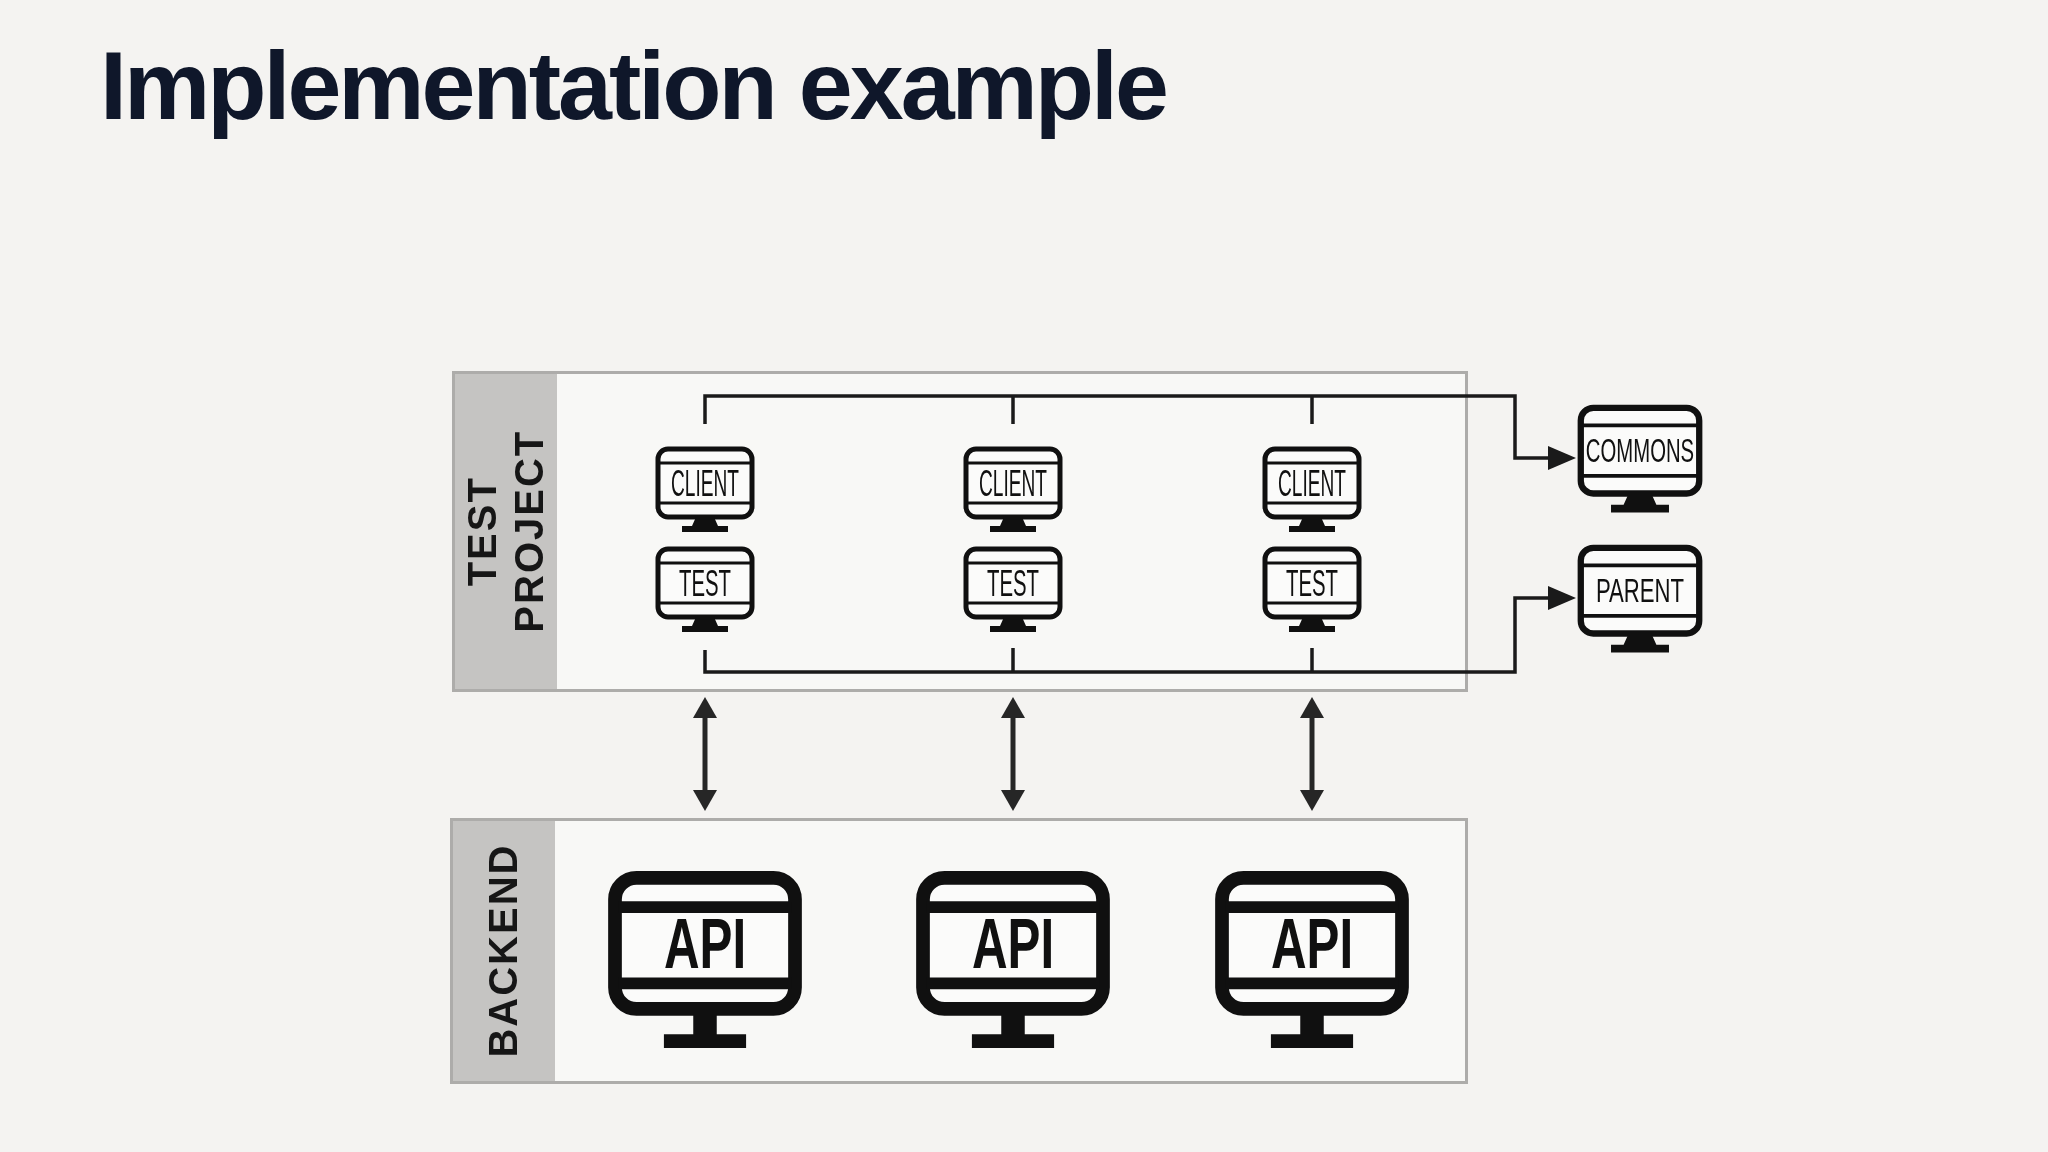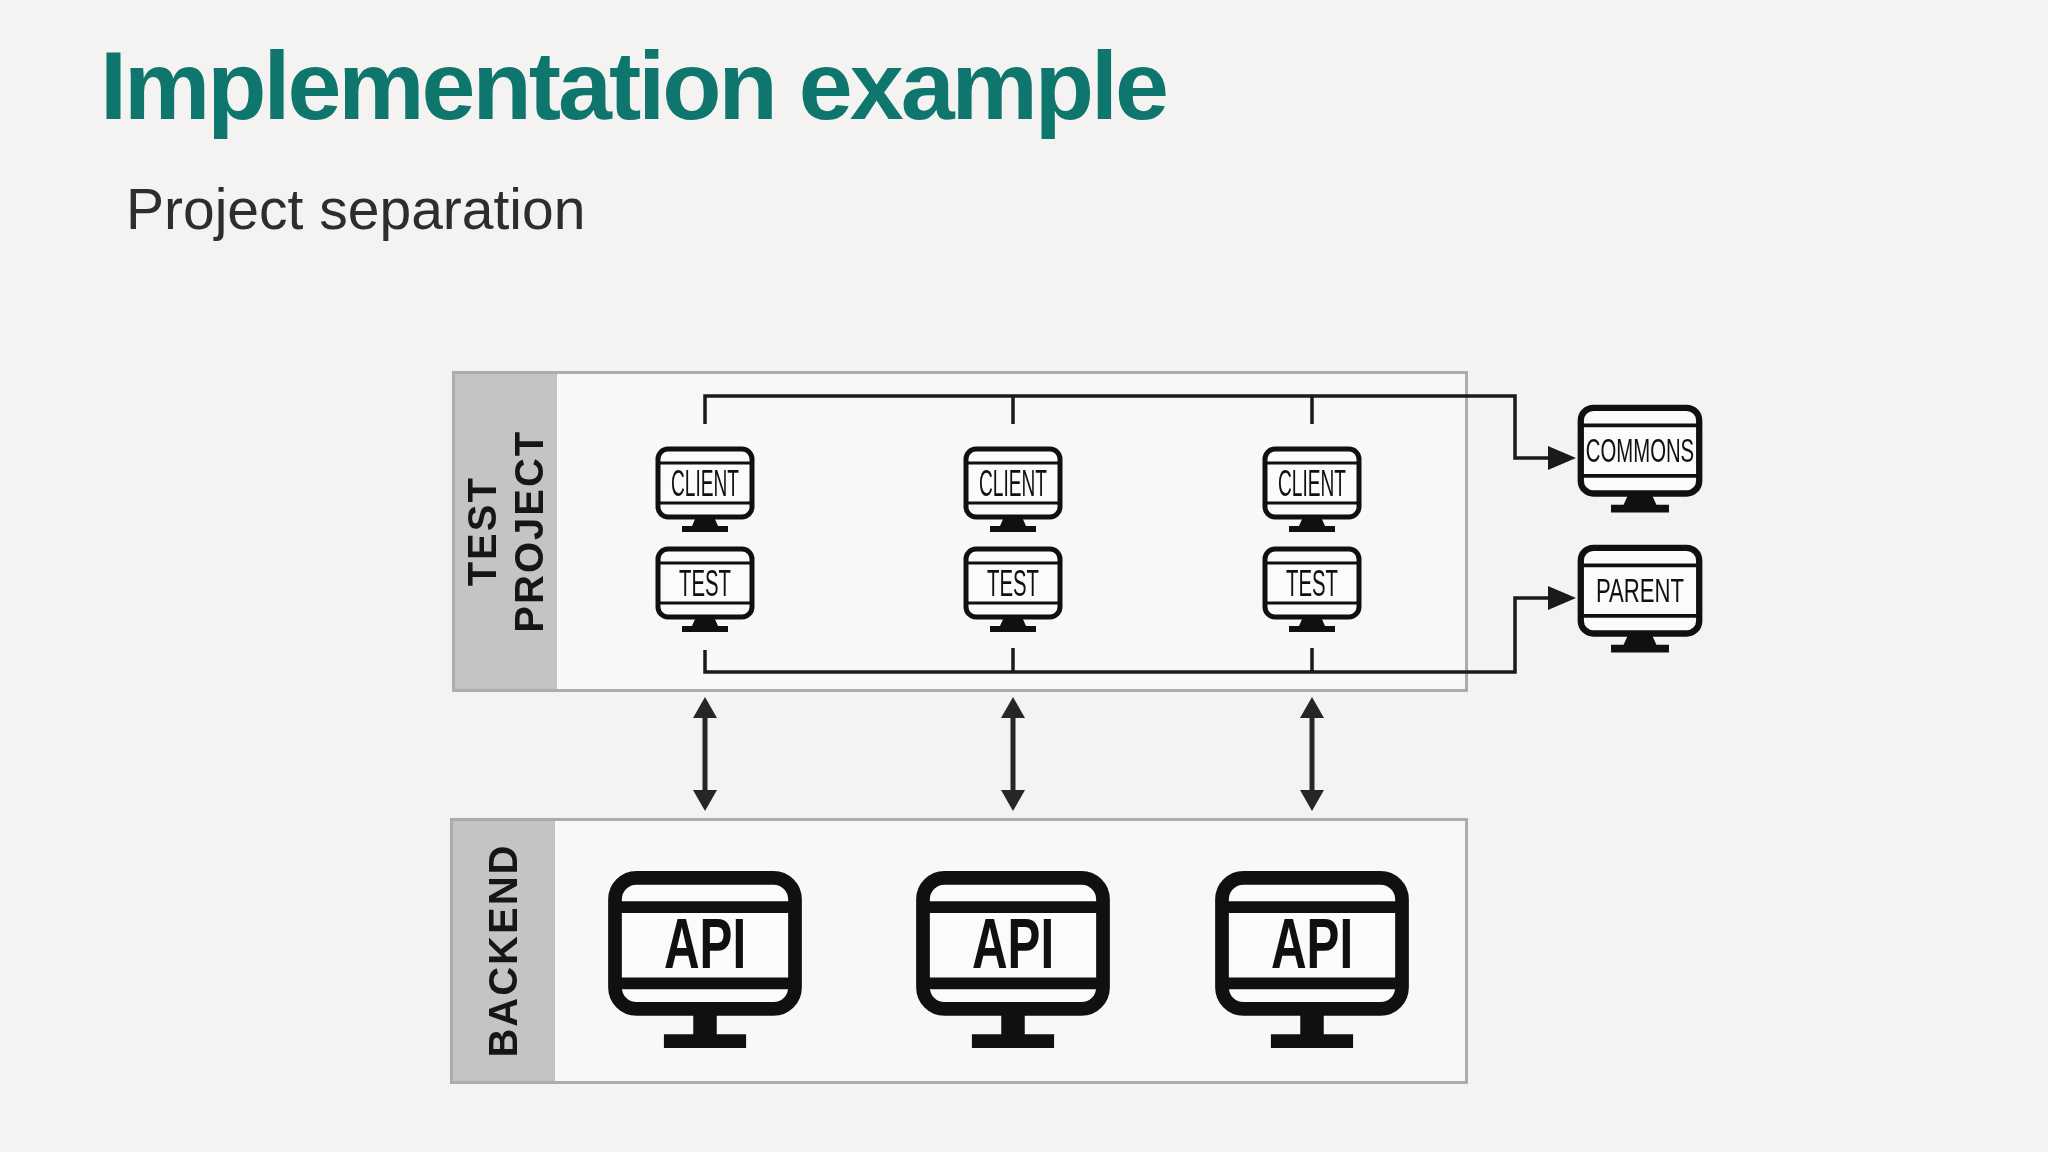--- a/index.html
+++ b/index.html
@@ -7,21 +7,21 @@
     width:2048px;height:1152px;
     background:#f4f3f1;
     font-family:"Liberation Sans", sans-serif;
     position:relative;overflow:hidden;
     -webkit-font-smoothing:antialiased;
   }
   .slide{position:absolute;inset:0;}
   .slide-title{
     position:absolute;left:100px;top:30px;margin:0;
     font-size:97px;font-weight:700;letter-spacing:-3px;
-    color:#0f766e;
+    color:#0f172a;
   }
   .slide-subtitle{
     position:absolute;left:126px;top:176px;margin:0;
     font-size:57px;font-weight:400;letter-spacing:0;
     color:#2d2d2d;
   }
   .panel{
     position:absolute;
     background:#f8f8f6;
     border:3px solid #adacaa;
@@ -49,21 +49,20 @@
   .mon-wide .screen-label{font-weight:400;font-size:26px;}
   .mon-api .screen-label{font-weight:700;font-size:36px;}
   .overlay{position:absolute;left:0;top:0;pointer-events:none;}
 </style>
 </head>
 <body>
 
 <main class="slide">
 
   <h1 class="slide-title">Implementation example</h1>
-  <h2 class="slide-subtitle">Project separation</h2>
 
   <div class="panel panel-test">
     <div class="band">
       <div class="band-text">
         <span>TEST</span>
         <span>PROJECT</span>
       </div>
     </div>
   </div>
 

